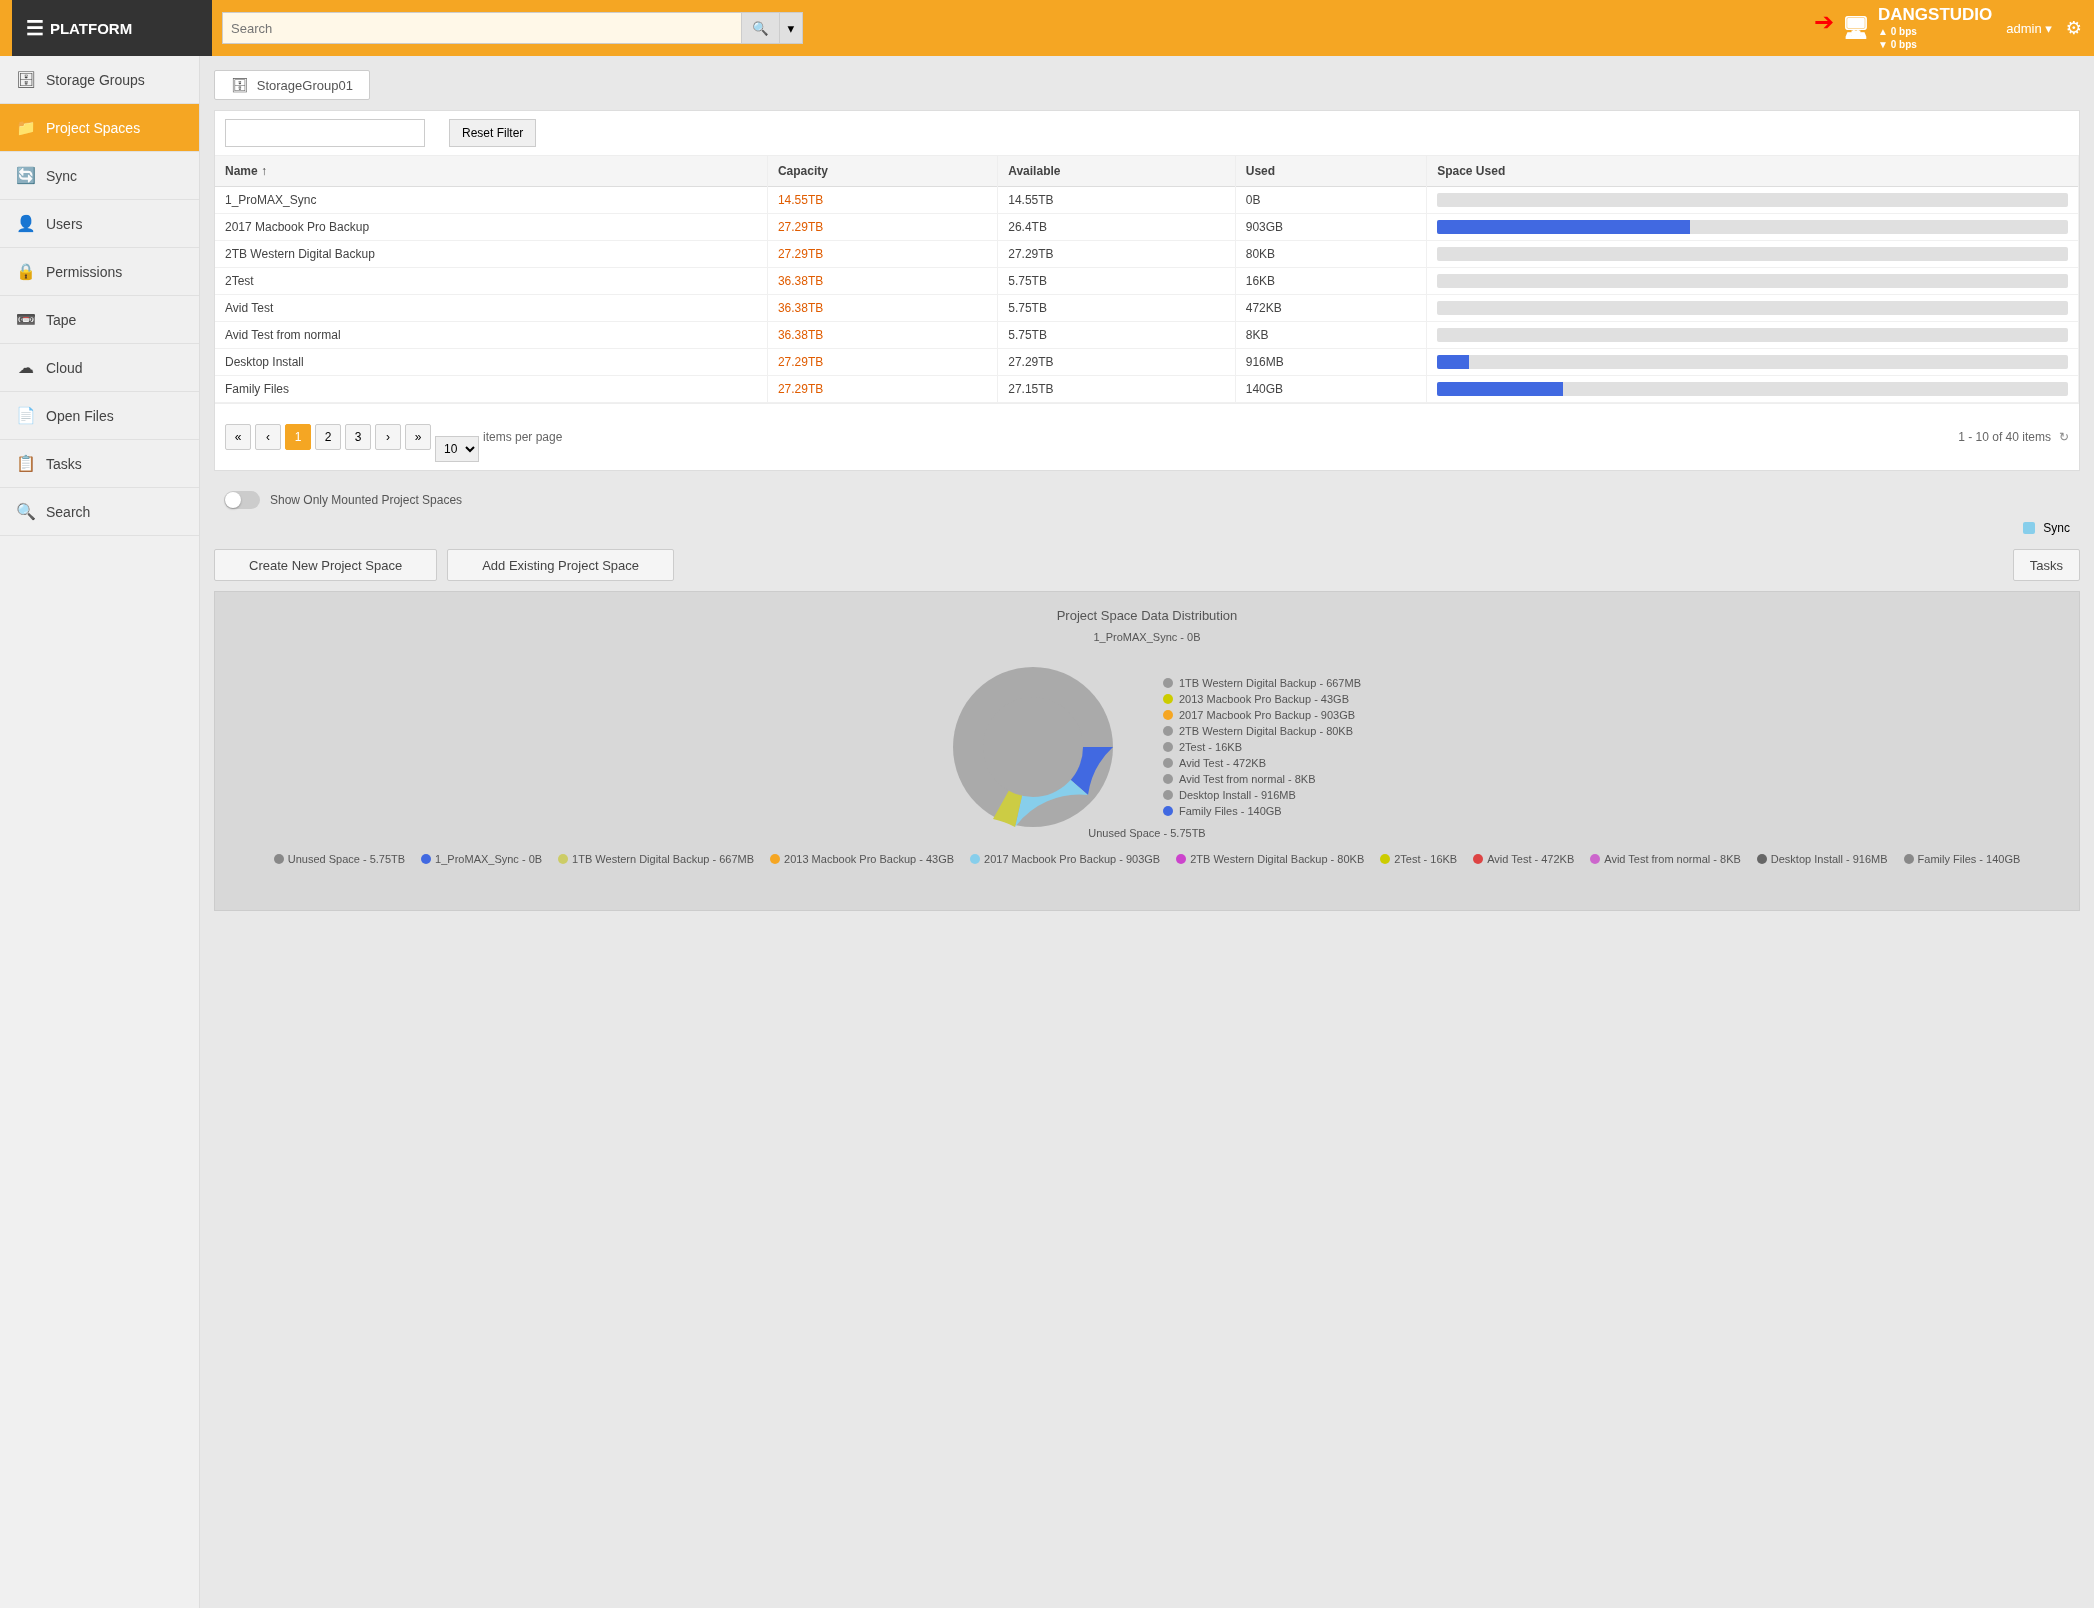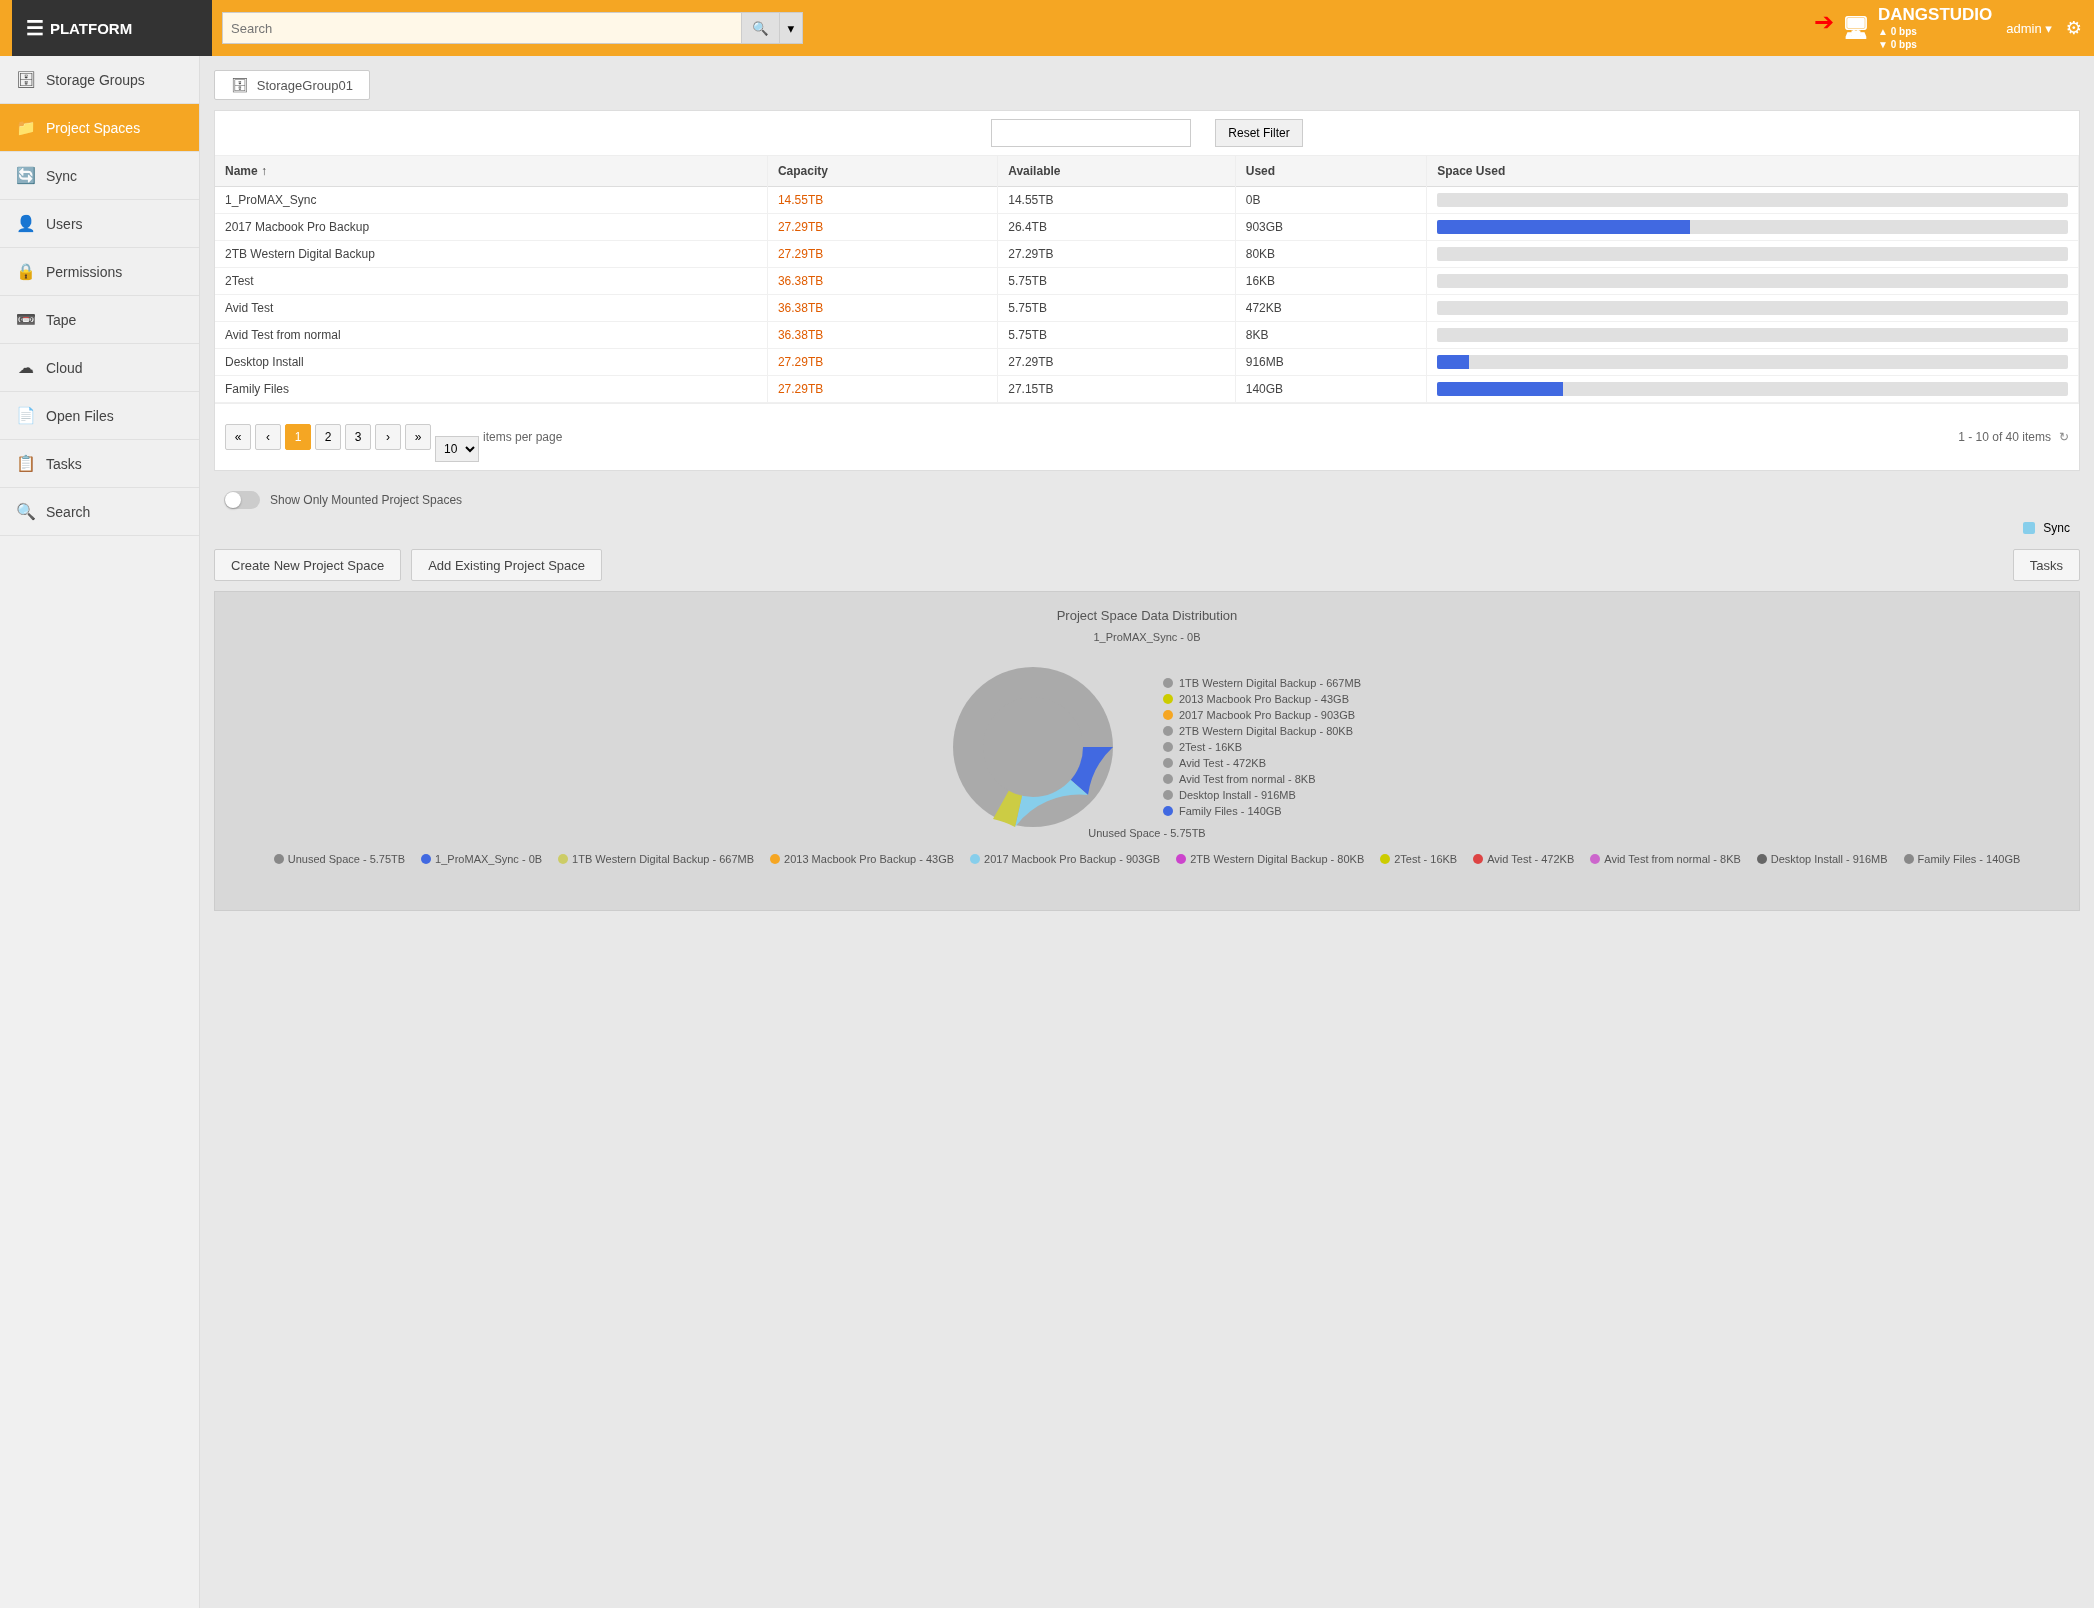--- a/index.html
+++ b/index.html
@@ -157,21 +157,21 @@
     .tab-icon { font-size: 14px; }
 
     
     .table-area {
       background: #fff;
       border: 1px solid #ddd;
       margin-bottom: 12px;
     }
     .table-header-row {
       display: flex;
-      justify-content: center;
+      justify-content: flex-start;
       align-items: center;
       padding: 8px 10px;
       gap: 24px;
       border-bottom: 1px solid #eee;
     }
     .filter-input {
       height: 28px;
       border: 1px solid #ccc;
       padding: 0 8px;
       width: 200px;
@@ -313,21 +313,21 @@
     .buttons-row {
       display: flex;
       align-items: center;
       gap: 10px;
       padding: 10px 0;
     }
     .action-btn {
       height: 32px;
       background: #f5f5f5;
       border: 1px solid #ccc;
-      padding: 0 16px;
+      padding: 0 34px;
       cursor: pointer;
       font-size: 13px;
       color: #444;
       border-radius: 2px;
     }
     .tasks-btn {
       margin-left: auto;
       height: 32px;
       background: #f5f5f5;
       border: 1px solid #ccc;

